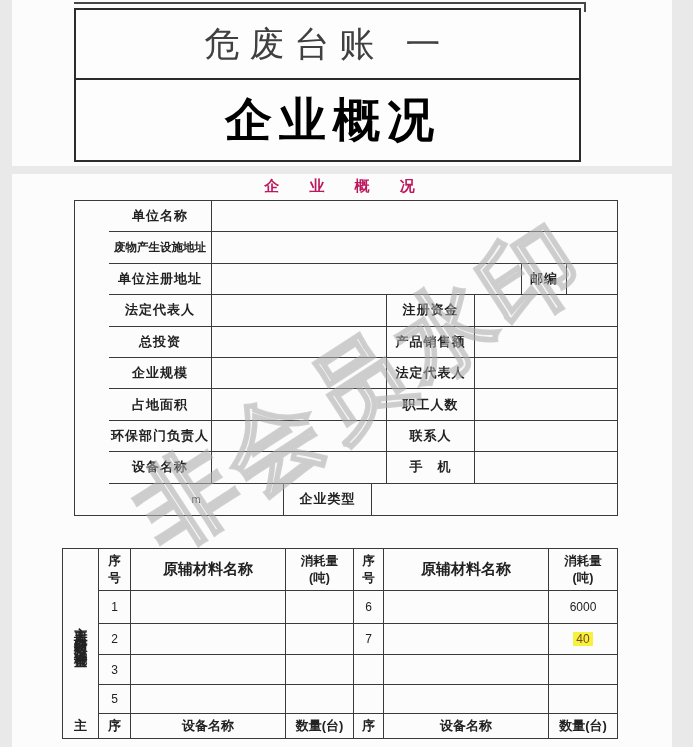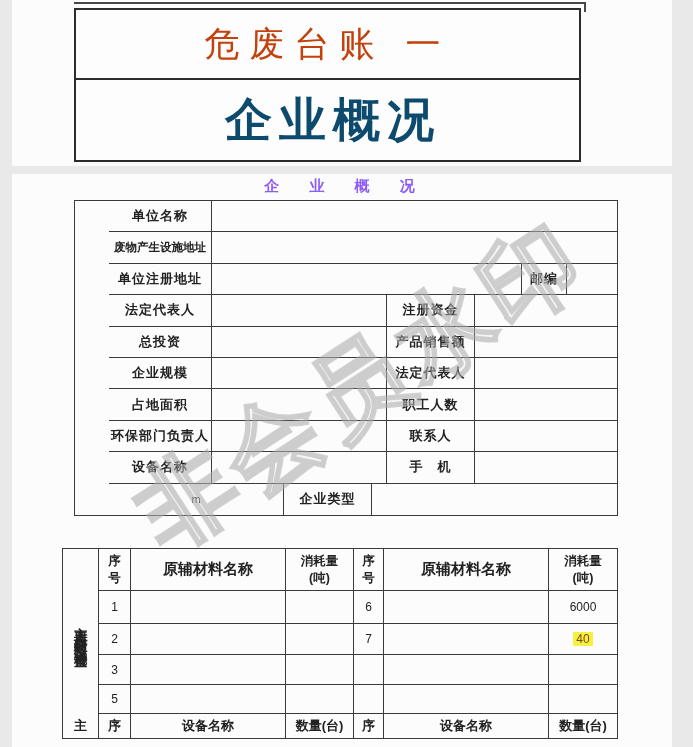--- a/index.html
+++ b/index.html
@@ -15,27 +15,27 @@
 
   
   .topline{position:absolute;left:62px;top:2px;width:512px;height:2px;background:#474747;}
   .topline-tick{position:absolute;left:572px;top:2px;width:2px;height:10px;background:#474747;}
 
   
   .titlebox{position:absolute;left:62px;top:8px;width:507px;height:154px;
     border:2px solid #2c2c2c;display:flex;flex-direction:column;background:#fdfdfd;box-sizing:border-box;}
   .tb1{height:68px;border-bottom:2px solid #2c2c2c;display:flex;align-items:center;justify-content:center;
     font-family:"DejaVu Serif","Liberation Serif",serif;font-weight:400;
-    font-size:35px;letter-spacing:10px;color:#c2410c;}
+    font-size:35px;letter-spacing:10px;color:#404040;}
   .tb2{flex:1;display:flex;align-items:center;justify-content:center;
-    font-size:47px;font-weight:700;letter-spacing:7px;color:#0c4a6e;margin-left:11px;}
+    font-size:47px;font-weight:700;letter-spacing:7px;color:#000000;margin-left:11px;}
 
   
   .formtitle{position:absolute;left:62px;top:3px;width:544px;text-align:center;
-    font-size:15px;font-weight:700;letter-spacing:13px;color:#8b5cf6;}
+    font-size:15px;font-weight:700;letter-spacing:13px;color:#be185d;}
 
   
   .tablea{position:absolute;left:62px;top:26px;width:544px;border:1.5px solid #3a3a3a;
     box-sizing:border-box;background:transparent;}
   .ra{display:flex;height:31.4px;border-bottom:1px solid #3a3a3a;box-sizing:border-box;margin-left:34px;}
   .ra:last-child{border-bottom:none;}
   .c{border-right:1px solid #3a3a3a;box-sizing:border-box;height:100%;
     display:flex;align-items:center;justify-content:center;overflow:hidden;}
   .c:last-child{border-right:none;}
   .lab{font-weight:700;font-size:13px;letter-spacing:1px;white-space:nowrap;}

